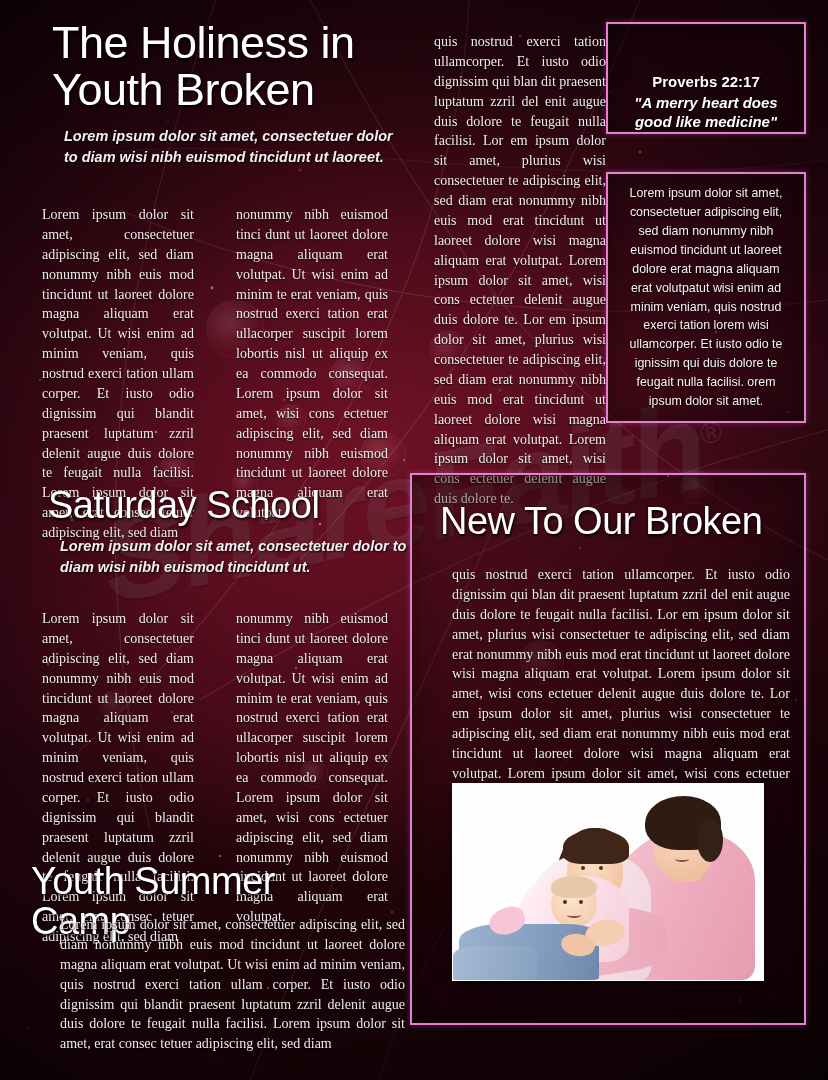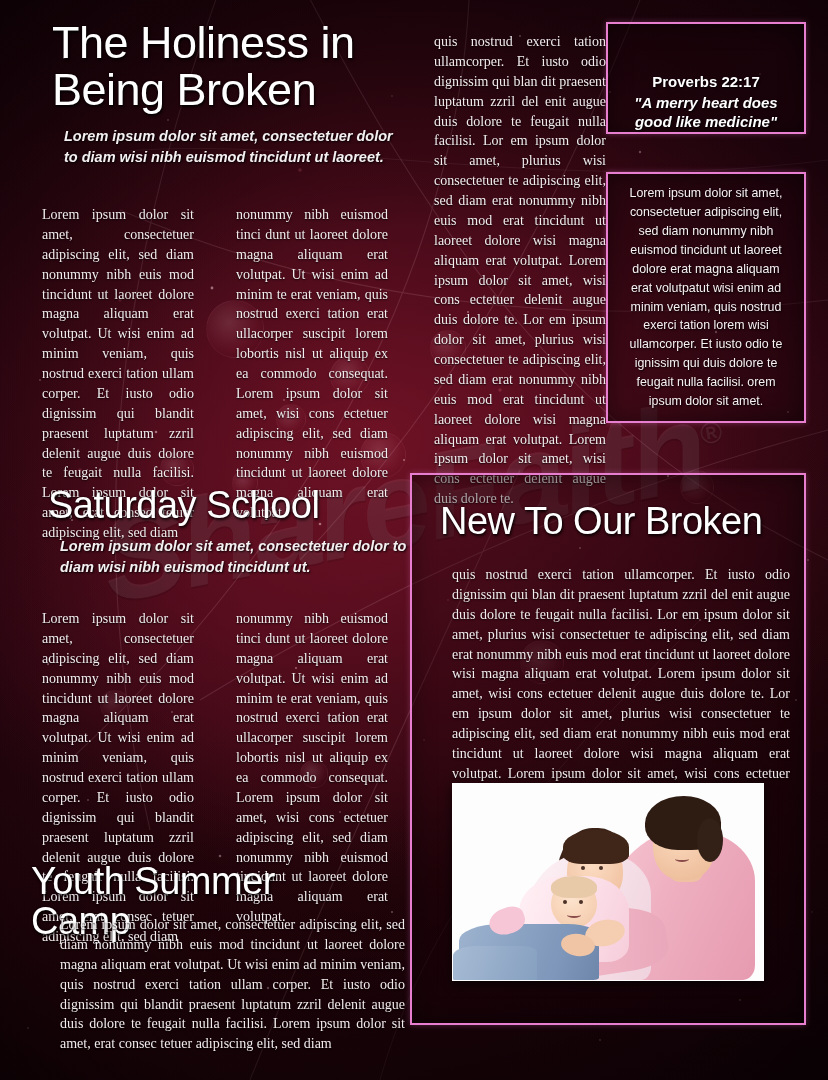--- a/index.html
+++ b/index.html
@@ -406,21 +406,21 @@
   <div class="bokeh" style="left:620px; top:900px; width:40px; height:40px;"></div>
   <div class="bokeh" style="left:300px; top:760px; width:28px; height:28px;"></div>
 
   <div class="bg-vignette"></div>
 
   <div class="watermark">
     <span>ShareFaith</span><span class="wm-reg">®</span>
   </div>
 
   <div class="top-left">
-    <h1 class="headline h-main h-main-wrap">The Holiness in Being Broken</h1>
+    <h1 class="headline h-main h-main-wrap">The Holiness in Youth Broken</h1>
     <p class="subhead top-sub">Lorem ipsum dolor sit amet, consectetuer dolor to diam wisi nibh euismod tincidunt ut laoreet.</p>
   </div>
 
   <div class="cols2">
     <p class="body-col">Lorem ipsum dolor sit amet, consectetuer adipiscing elit, sed diam nonummy nibh euis mod tincidunt ut laoreet dolore magna aliquam erat volutpat. Ut wisi enim ad minim veniam, quis nostrud exerci tation ullam corper. Et iusto odio dignissim qui blandit praesent luptatum zzril delenit augue duis dolore te feugait nulla facilisi. Lorem ipsum dolor sit amet, erat consec tetuer adipiscing elit, sed diam</p>
     <p class="body-col">nonummy nibh euismod tinci dunt ut laoreet dolore magna aliquam erat volutpat. Ut wisi enim ad minim te erat veniam, quis nostrud exerci tation erat ullacorper suscipit lorem lobortis nisl ut aliquip ex ea commodo consequat. Lorem ipsum dolor sit amet, wisi cons ectetuer adipiscing elit, sed diam nonummy nibh euismod tincidunt ut laoreet dolore magna aliquam erat volutpat.</p>
   </div>
 
   <p class="body-col col-mid">quis nostrud exerci tation ullamcorper. Et iusto odio dignissim qui blan dit praesent luptatum zzril del enit augue duis dolore te feugait nulla facilisi. Lor em ipsum dolor sit amet, plurius wisi consectetuer te adipiscing elit, sed diam erat nonummy nibh euis mod erat tincidunt ut laoreet dolore wisi magna aliquam erat volutpat. Lorem ipsum dolor  sit amet, wisi cons ectetuer delenit augue duis dolore te. Lor em ipsum dolor sit amet, plurius wisi consectetuer te adipiscing elit, sed diam erat nonummy nibh euis mod erat tincidunt ut laoreet dolore wisi magna aliquam erat volutpat.  Lorem ipsum dolor  sit amet, wisi cons ectetuer delenit augue duis dolore te.</p>
 

